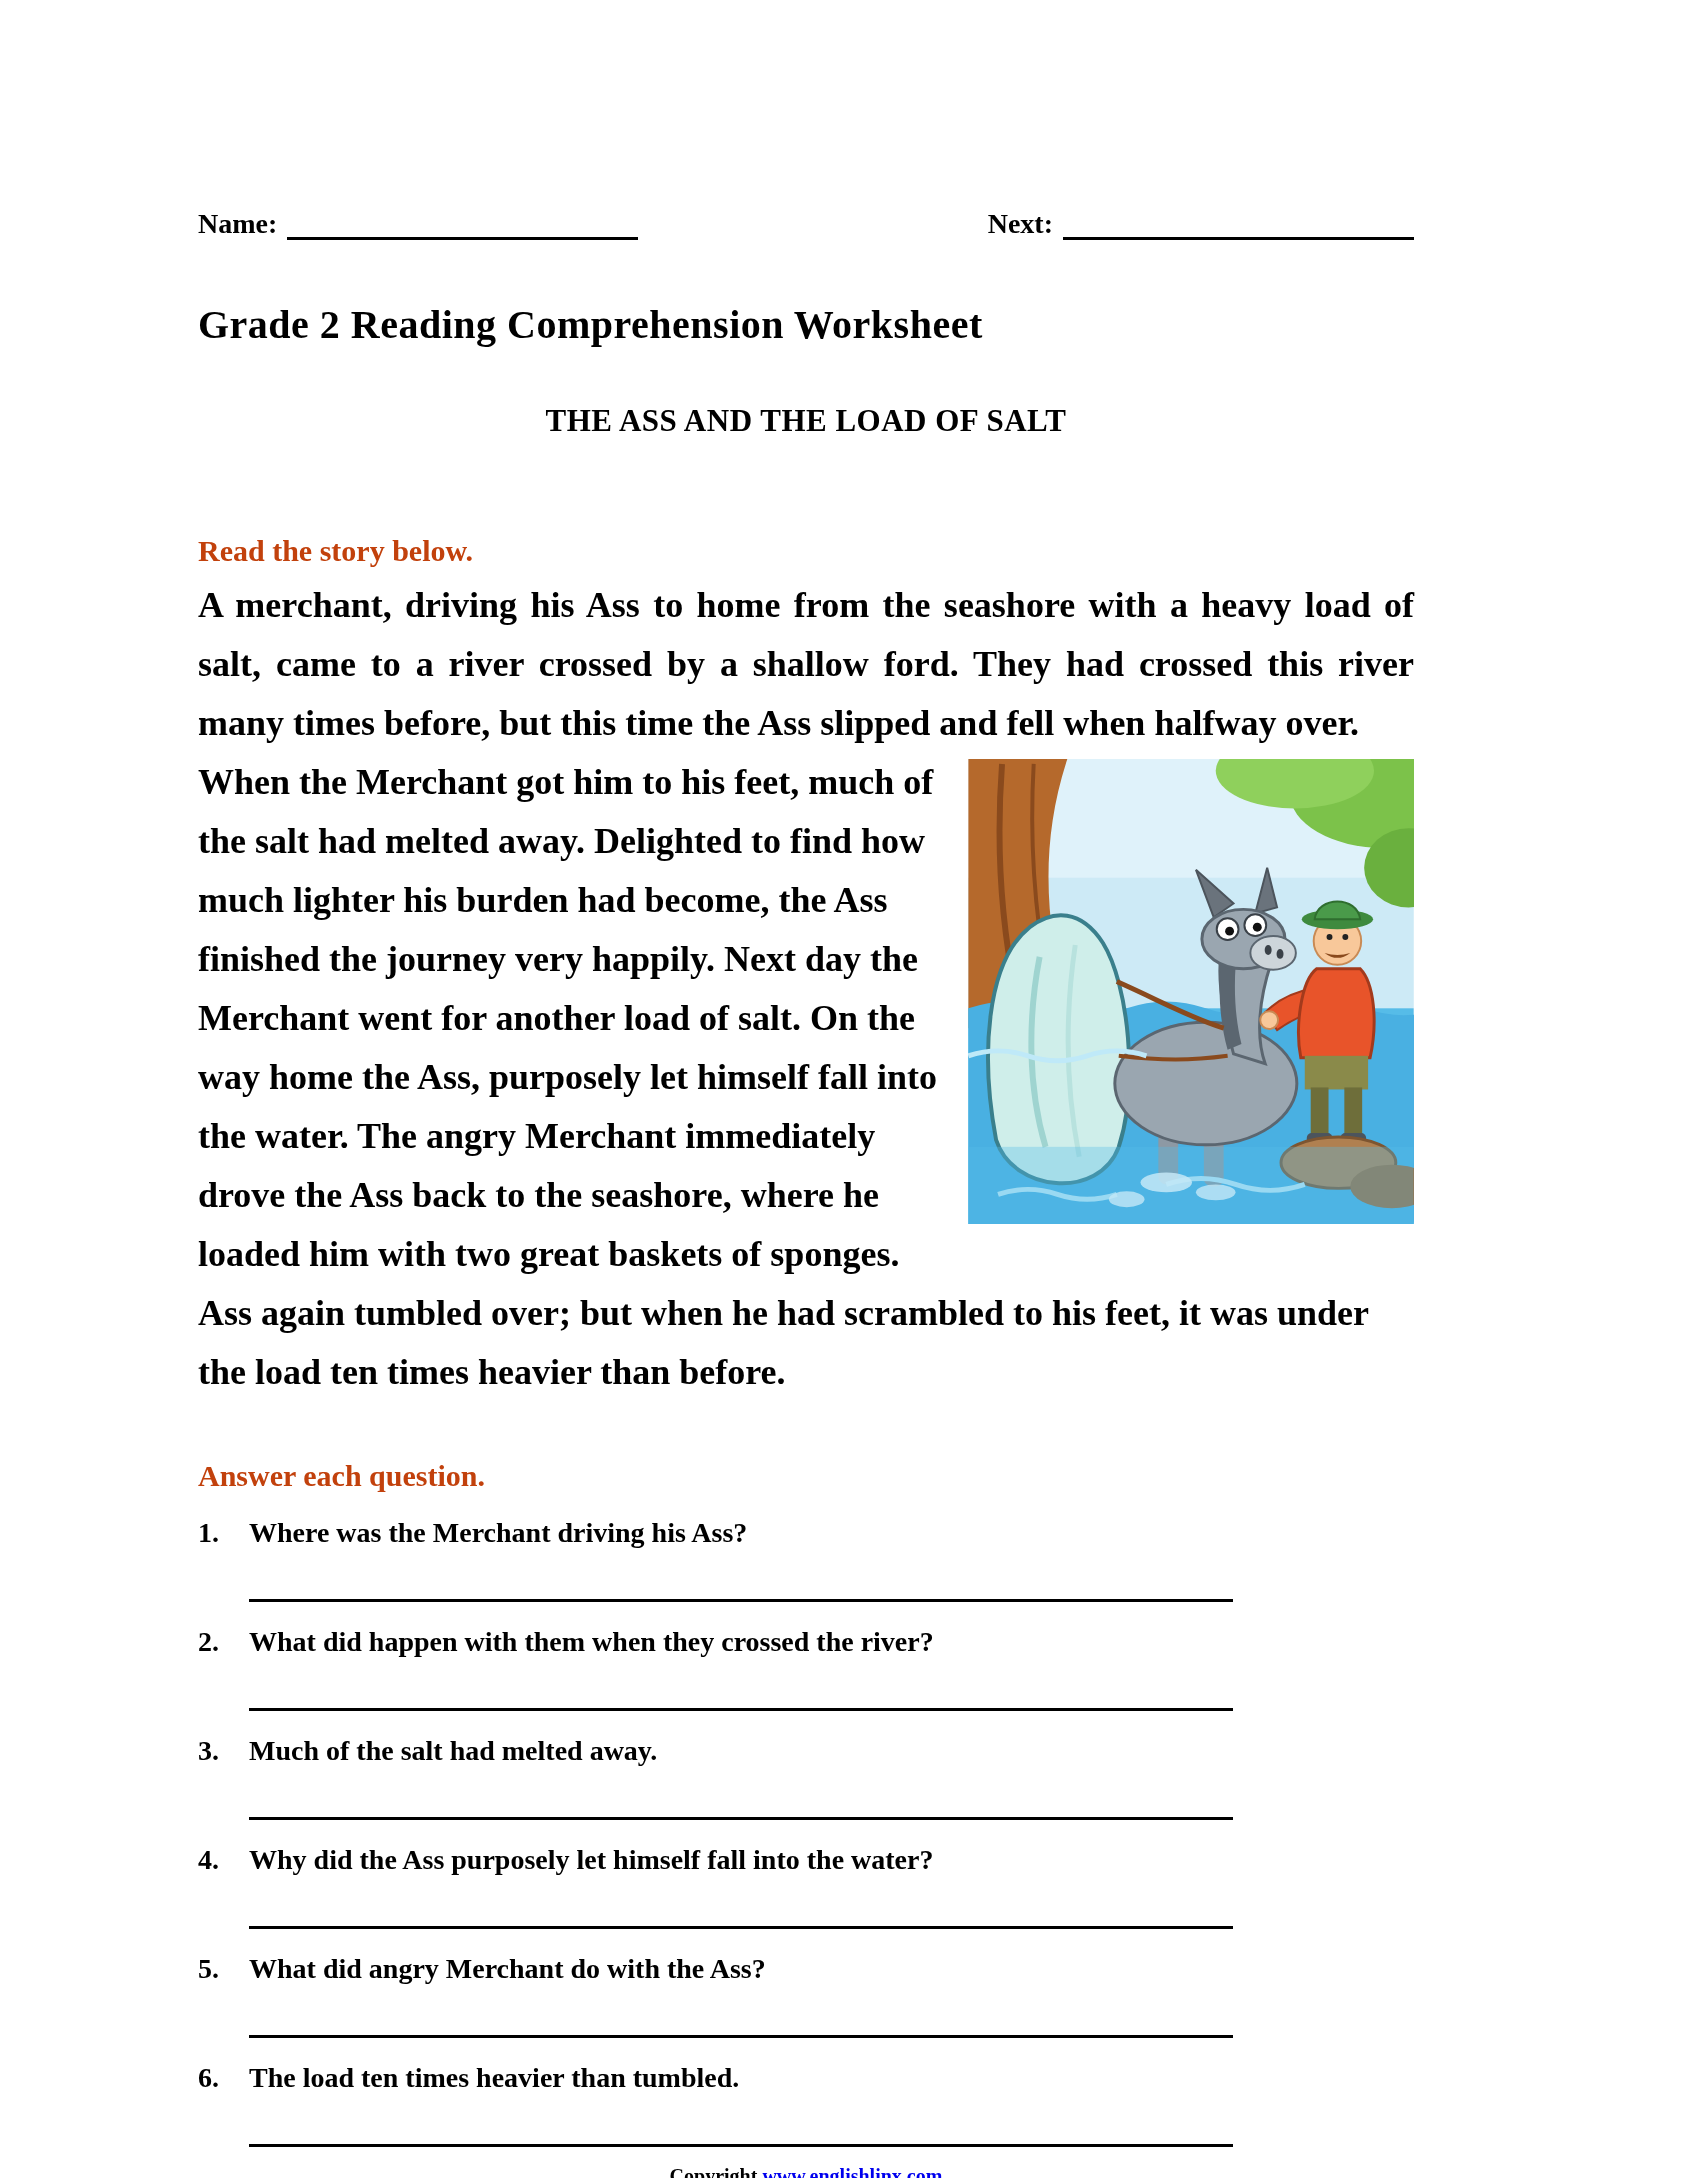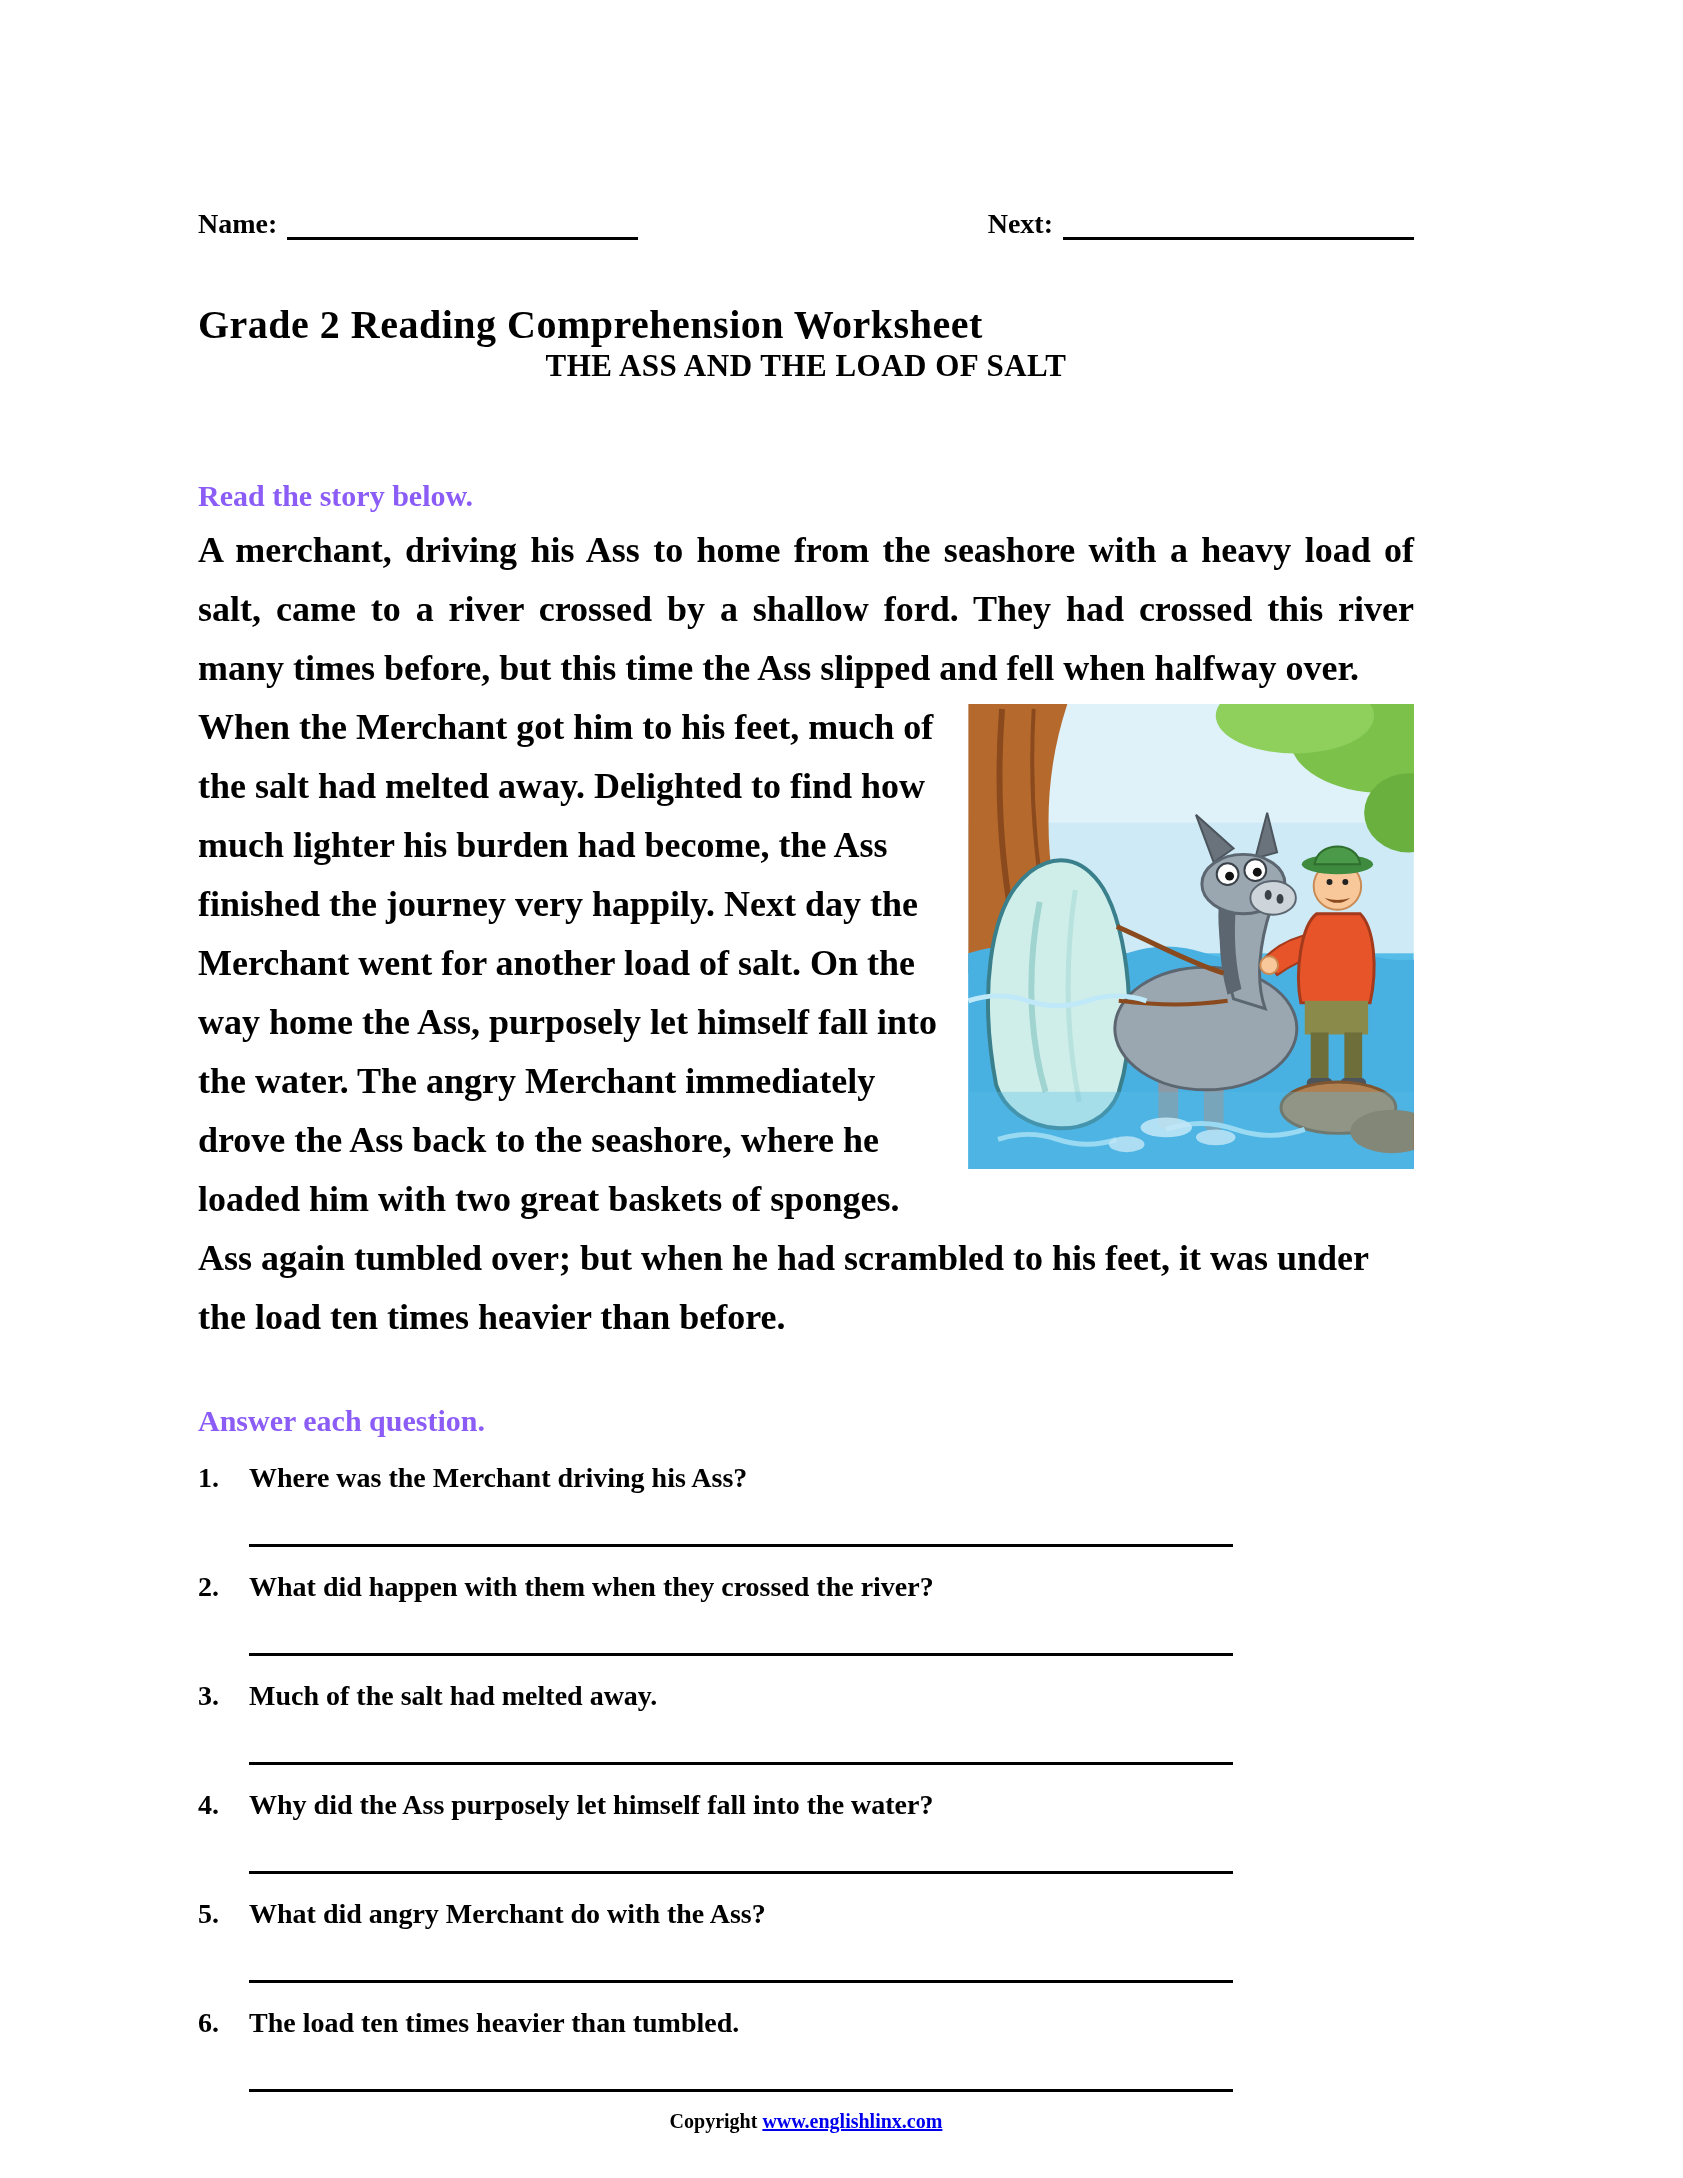--- a/index.html
+++ b/index.html
@@ -38,26 +38,27 @@
   
   .title {
     text-align: left;
     font-size: 40px;
     margin-top: 61px;
     letter-spacing: 0.5px;
   }
   .subtitle {
     text-align: center;
     font-size: 31px;
+    margin-top: 55px;
     letter-spacing: 0.5px;
   }
 
   
   .section-heading {
-    color: #8b5cf6;
+    color: #c2410c;
     font-size: 30px;
     margin-bottom: 8px;
   }
 
   
   .story { margin-top: 95px; }
   .story p {
     font-size: 36px;
     line-height: 1.64;
   }

